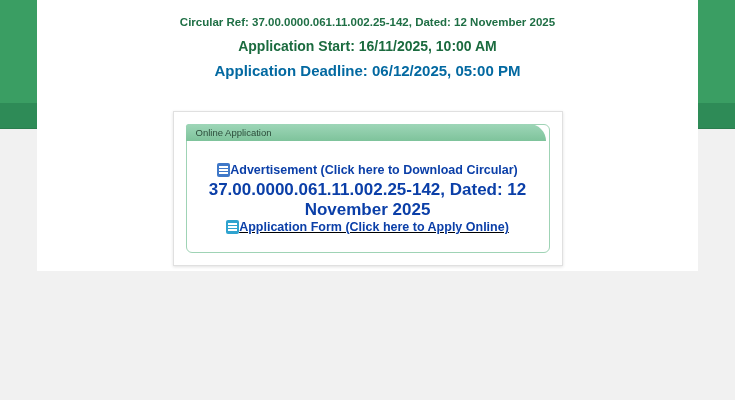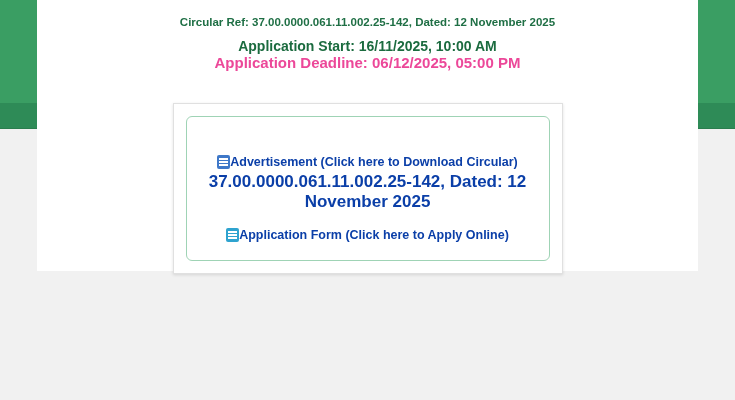--- a/index.html
+++ b/index.html
@@ -125,23 +125,23 @@
     font-weight: bold;
   }
   .app-start {
     font-size: 14px;
     color: #1b6b3f;
     font-weight: bold;
     margin-top: 10px;
   }
   .app-deadline {
     font-size: 15px;
-    color: #ec4899;
-    font-weight: bold;
-    margin-top: 0;
+    color: #0369a1;
+    font-weight: bold;
+    margin-top: 8px;
   }
   
   .panel-wrap {
     margin: 32px auto 0 auto;
     width: 390px;
     background: #ffffff;
     border: 1px solid #e0e0e0;
     box-shadow: 0 1px 3px rgba(0,0,0,.12);
     padding: 12px;
   }
@@ -165,21 +165,21 @@
     width: 360px;
     text-align: left;
   }
   .link-row {
     margin-top: 24px;
     display: flex;
     align-items: flex-start;
     justify-content: center;
     gap: 0;
   }
-  .link-row.second { margin-top: 16px; }
+  .link-row.second { margin-top: 0; text-decoration: underline; }
   .doc-icon {
     width: 13px;
     height: 14px;
     background: #3f78c8;
     border-radius: 2px;
     position: relative;
     flex: 0 0 auto;
   }
   .doc-icon::after {
     content: "";
@@ -261,20 +261,21 @@
   <div class="gutter-right"></div>
 
   <div class="inner-page">
     <div class="content">
       <div class="circular-ref">Circular Ref: 37.00.0000.061.11.002.25-142, Dated: 12 November 2025</div>
       <div class="app-start">Application Start: 16/11/2025, 10:00 AM</div>
       <div class="app-deadline">Application Deadline: 06/12/2025, 05:00 PM</div>
 
       <div class="panel-wrap">
         <div class="fieldset">
+          <div class="legend">Online Application</div>
 
           <div class="link-row">
             <span class="doc-icon"></span>
             <span class="link-text">Advertisement (Click here to Download Circular)</span>
           </div>
           <div class="ref-line">37.00.0000.061.11.002.25-142, Dated: 12 November 2025</div>
 
           <div class="link-row second">
             <span class="doc-icon alt"></span>
             <span class="link-text">Application Form (Click here to Apply Online)</span>

